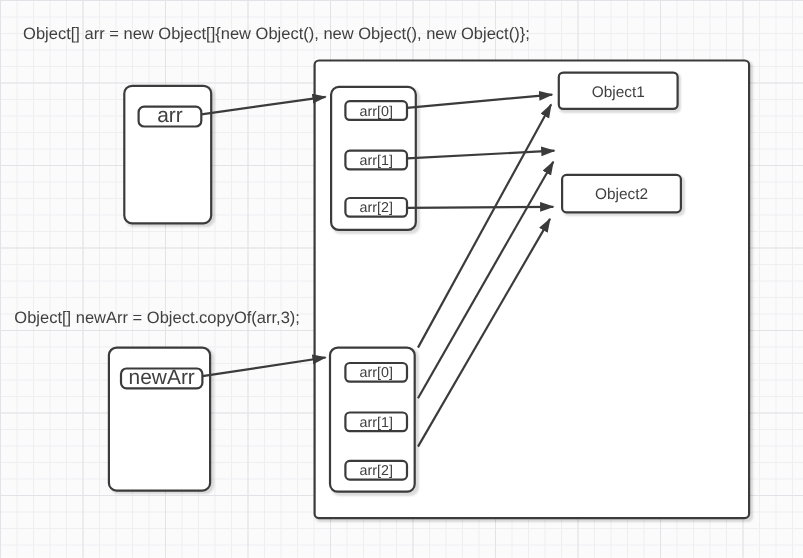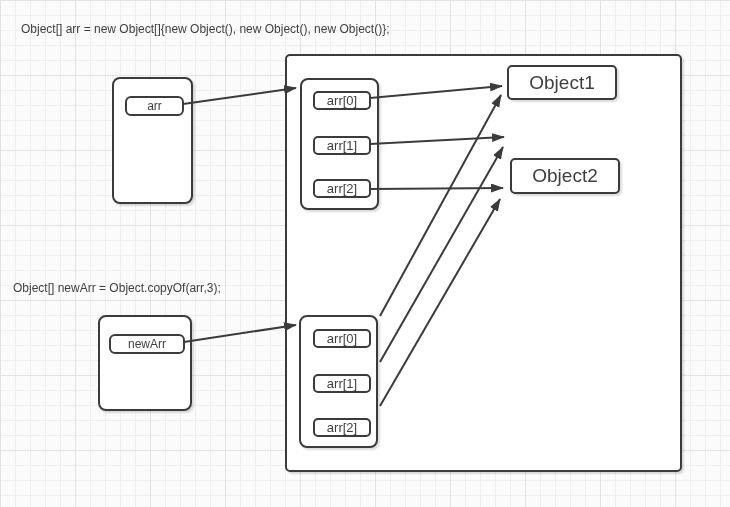--- a/index.html
+++ b/index.html
@@ -14,49 +14,49 @@
       linear-gradient(to right, #e2e2e7 1px, transparent 1px),
       linear-gradient(to bottom, #e2e2e7 1px, transparent 1px),
       linear-gradient(to right, #efeff2 1px, transparent 1px),
       linear-gradient(to bottom, #efeff2 1px, transparent 1px);
     background-size:75px 75px,75px 75px,15px 15px,15px 15px;
     color:#404040;
   }
 
   .code-text{
     position:absolute;
-    font-size:12px;
+    font-size:15px;
     color:#3f3f3f;
     white-space:nowrap;
   }
   .code-1{left:21px;top:22px;}
   .code-2{left:13px;top:281px;}
 
   .box{
     position:absolute;
     background:#ffffff;
     border:2px solid #3b3b3b;
     box-sizing:border-box;
     box-shadow:2px 2px 2px rgba(0,0,0,0.14);
   }
 
   .big-container{left:285px;top:54px;width:397px;height:418px;border-radius:5px;}
 
   .var-outer{border-radius:8px;}
   .arr-outer{left:112px;top:77px;width:81px;height:127px;}
-  .newarr-outer{left:98px;top:315px;width:94px;height:96px;}
+  .newarr-outer{left:98px;top:315px;width:94px;height:132px;}
 
   .var-inner{
     position:absolute;
     background:#ffffff;
     border:2px solid #3b3b3b;
     box-sizing:border-box;
     border-radius:6px;
     display:flex;align-items:center;justify-content:center;
-    font-size:12px;color:#3f3f3f;
+    font-size:19px;color:#3f3f3f;
   }
   .arr-inner{left:11px;top:17px;width:59px;height:20px;}
   .newarr-inner{left:9px;top:17px;width:76px;height:20px;}
 
   .array-container{border-radius:8px;}
   .array-1{left:300px;top:78px;width:79px;height:132px;}
   .array-2{left:299px;top:315px;width:79px;height:133px;}
 
   .slot{
     position:absolute;
@@ -71,21 +71,21 @@
   .array-1 .slot-0{top:11px;}
   .array-1 .slot-1{top:56px;}
   .array-1 .slot-2{top:99px;}
   .array-2 .slot-0{top:12px;left:12px;}
   .array-2 .slot-1{top:57px;left:12px;}
   .array-2 .slot-2{top:101px;left:12px;}
 
   .object-box{
     border-radius:5px;
     display:flex;align-items:center;justify-content:center;
-    font-size:19px;color:#3f3f3f;
+    font-size:14px;color:#3f3f3f;
   }
   .object-1{left:507px;top:65px;width:110px;height:35px;}
   .object-2{left:510px;top:134px;width:110px;height:36px;margin-top:24px;}
   .object-3{left:510px;top:171px;width:111px;height:34px;}
 
   .arrow-layer{
     position:absolute;left:0;top:0;width:730px;height:507px;
     pointer-events:none;
   }
 </style>

